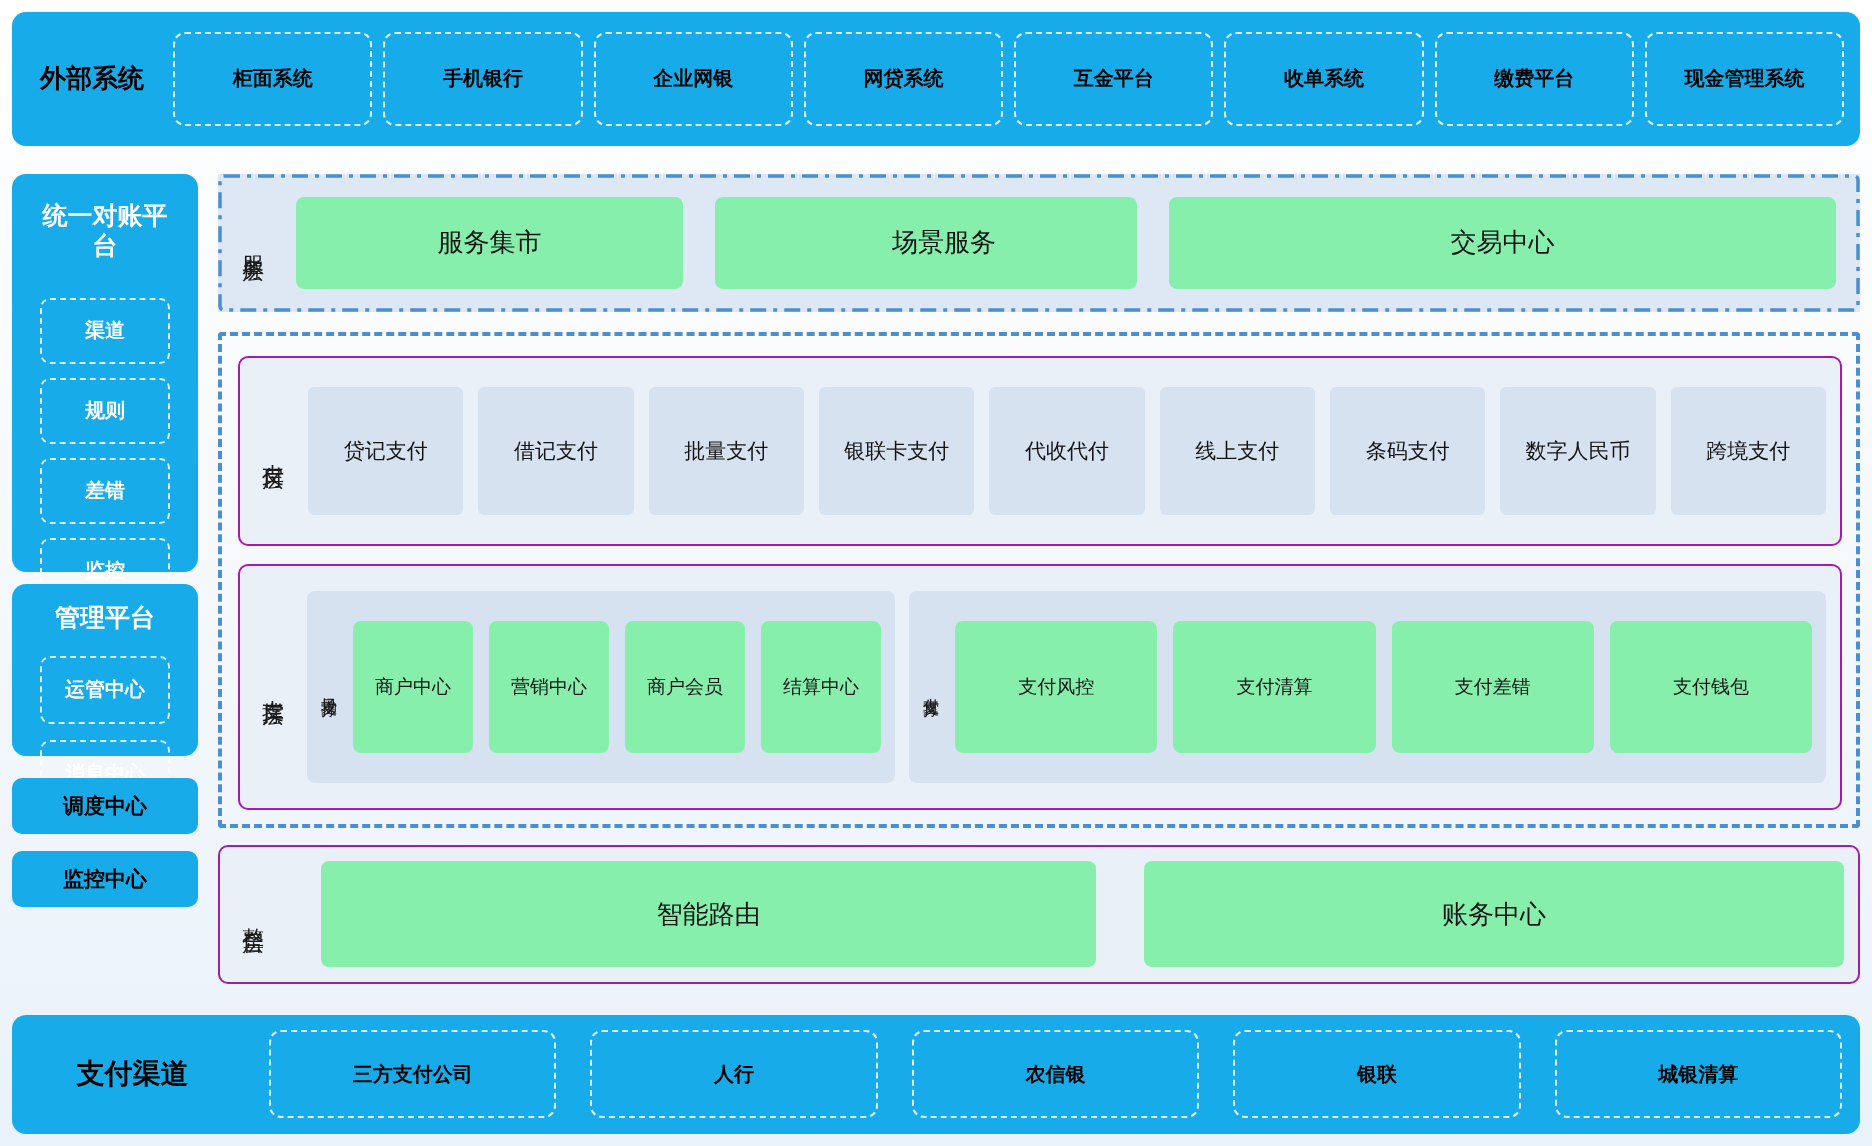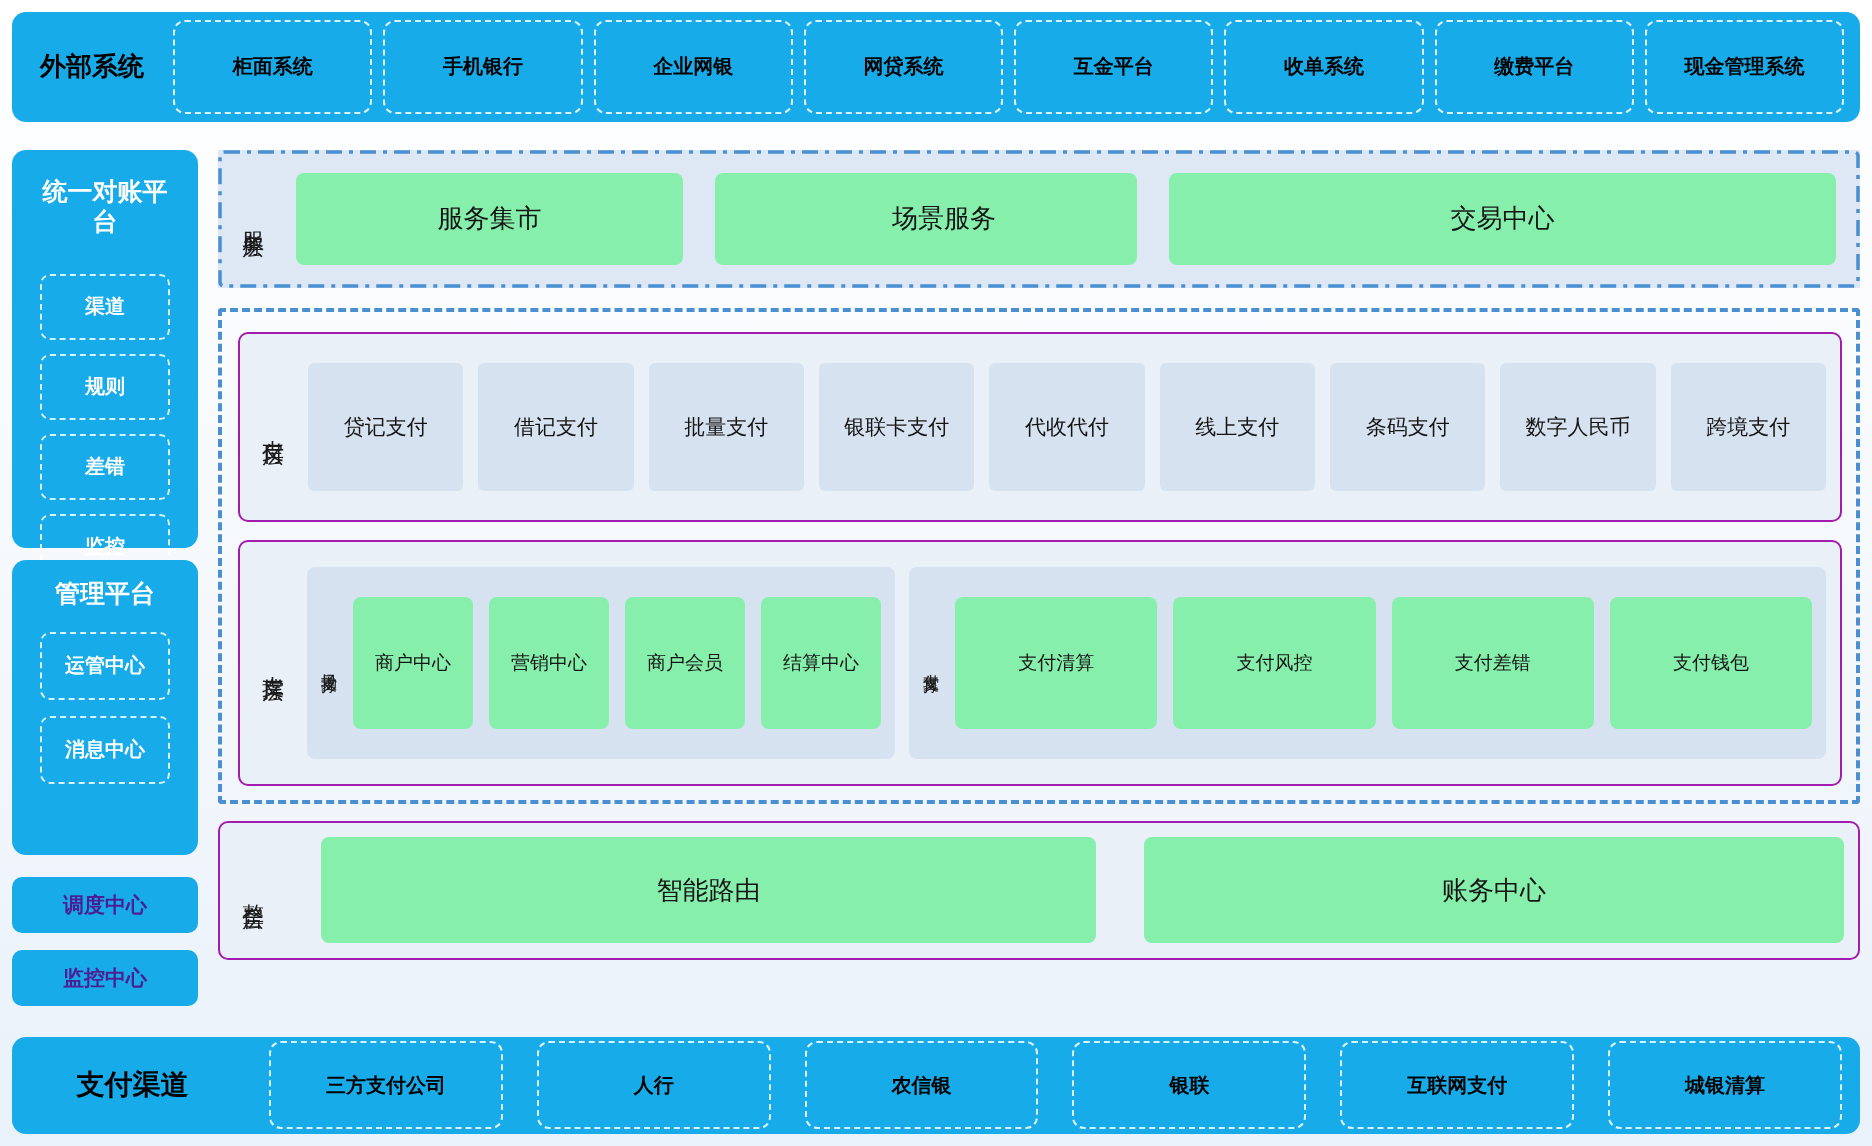--- a/index.html
+++ b/index.html
@@ -21,24 +21,24 @@
 
   
   .middle{display:flex;gap:20px;margin-top:28px;}
   .left-col{width:186px;flex:none;display:flex;flex-direction:column;}
   .side-panel{background:#17ACE9;border-radius:14px;color:#fff;box-sizing:border-box;padding:0 24px;}
   .panel-title{text-align:center;font-size:25px;font-weight:bold;line-height:30px;}
   .side-item{border:2px dashed rgba(255,255,255,.85);border-radius:10px;height:62px;
     display:flex;align-items:center;justify-content:center;font-size:20px;font-weight:bold;margin:0 4px 14px;}
   .panel-recon{height:398px;}
   .panel-recon .panel-title{margin:26px 0 38px;}
-  .panel-mgmt{height:295px;}
+  .panel-mgmt{height:172px;}
   .panel-mgmt .panel-title{margin:18px 0 24px;}
   .panel-mgmt .side-item{height:64px;margin-bottom:16px;}
-  .side-block{background:#17ACE9;border-radius:10px;height:56px;color:#4c1d95;
+  .side-block{background:#17ACE9;border-radius:10px;height:56px;color:#000000;
     display:flex;align-items:center;justify-content:center;font-size:21px;font-weight:bold;}
   .gap12{height:12px;flex:none;} .gap22{height:22px;flex:none;} .gap17{height:17px;flex:none;}
 
   .right-col{flex:1;display:flex;flex-direction:column;min-width:0;}
 
   
   .vlabel{writing-mode:vertical-rl;text-orientation:upright;font-size:22px;color:#1b1b1b;
     letter-spacing:3px;line-height:1;flex:none;}
   .group-label{writing-mode:vertical-rl;text-orientation:upright;font-size:16px;color:#1b1b1b;
     letter-spacing:1px;line-height:1;flex:none;}
@@ -161,39 +161,38 @@
           <div class="support-group group-scene">
             <div class="group-label">场景支撑</div>
             <div class="white-box">商户中心</div>
             <div class="white-box">营销中心</div>
             <div class="white-box">商户会员</div>
             <div class="white-box">结算中心</div>
           </div>
 
           <div class="support-group group-pay">
             <div class="group-label">支付支撑</div>
+            <div class="white-box">支付风控</div>
             <div class="white-box">支付清算</div>
-            <div class="white-box">支付风控</div>
             <div class="white-box">支付差错</div>
             <div class="white-box">支付钱包</div>
           </div>
         </div>
       </div>
 
       <div class="layer-box integration-box">
         <div class="vlabel">整合层</div>
         <div class="white-box ibox-a">智能路由</div>
         <div class="white-box ibox-b">账务中心</div>
       </div>
     </div>
   </div>
 
   <div class="bar bottom-bar">
     <div class="bar-title">支付渠道</div>
     <div class="bar-item">三方支付公司</div>
     <div class="bar-item">人行</div>
     <div class="bar-item">农信银</div>
     <div class="bar-item">银联</div>
-    <div class="bar-item">互联网支付</div>
     <div class="bar-item">城银清算</div>
   </div>
 
 </div>
 
 </body></html>

